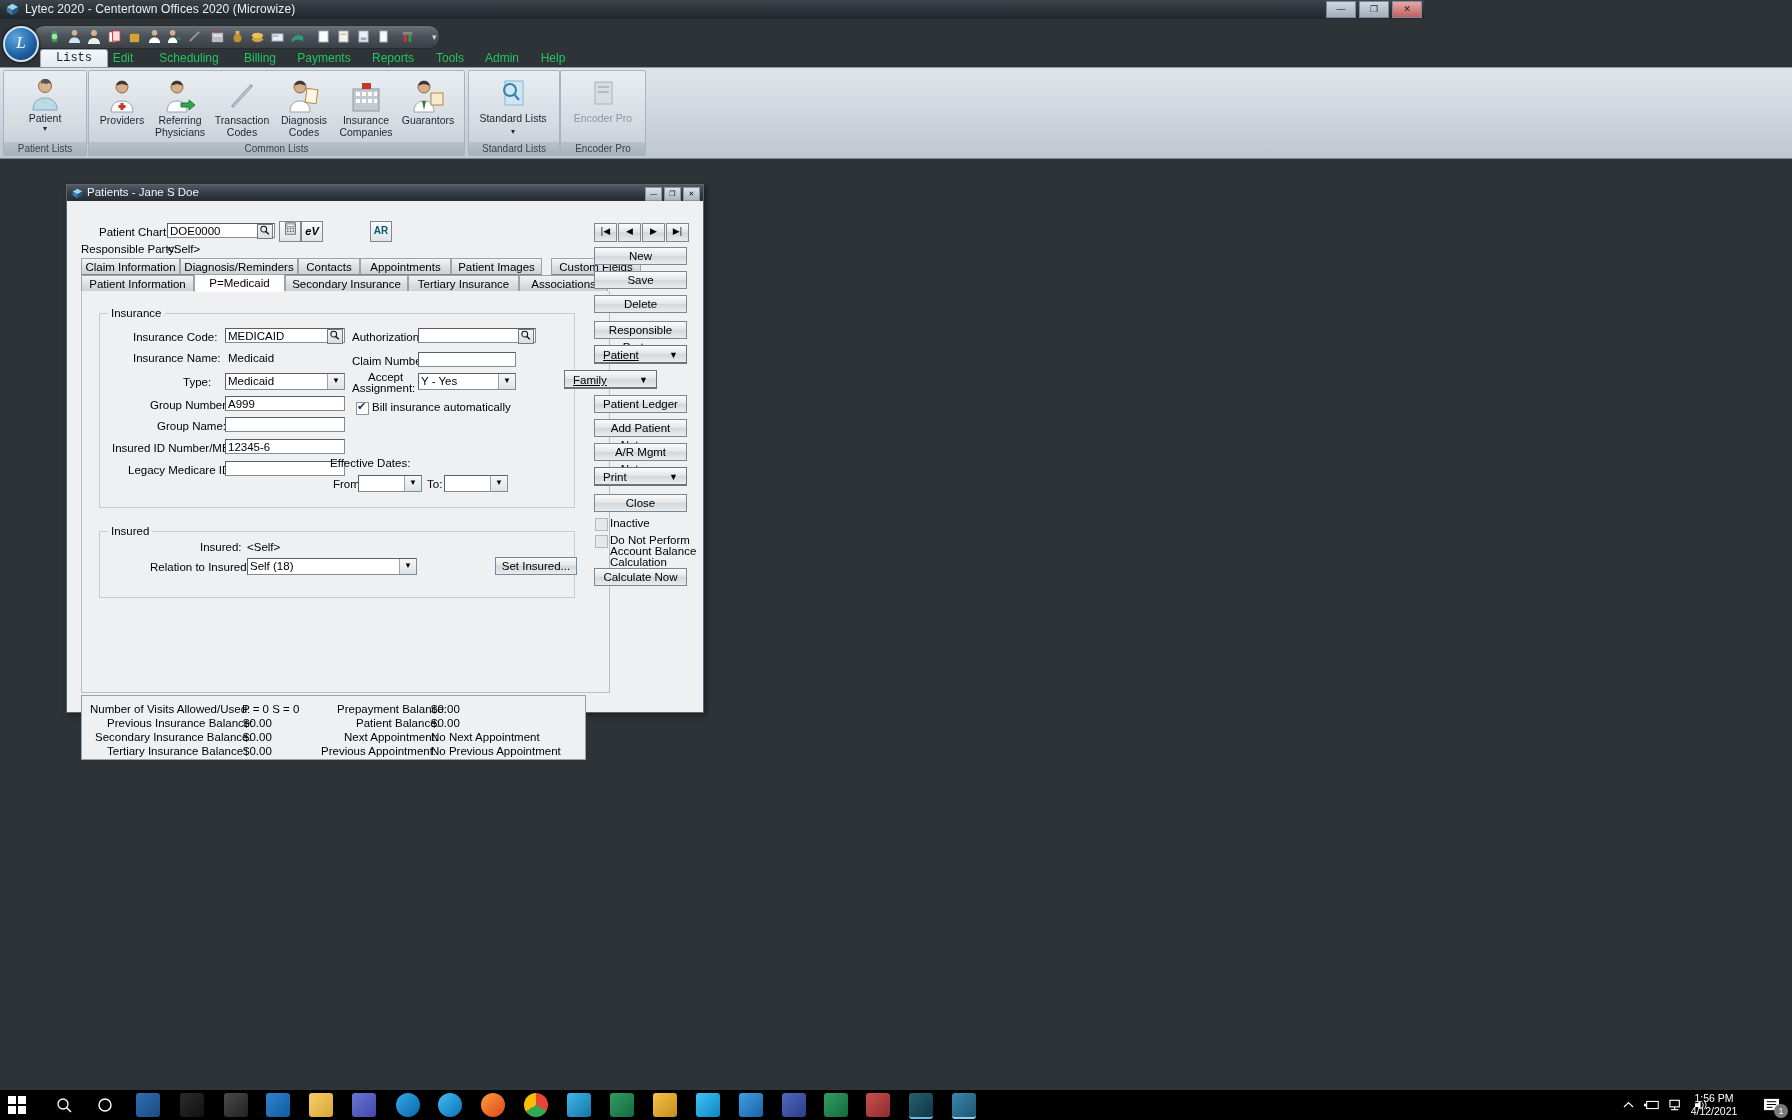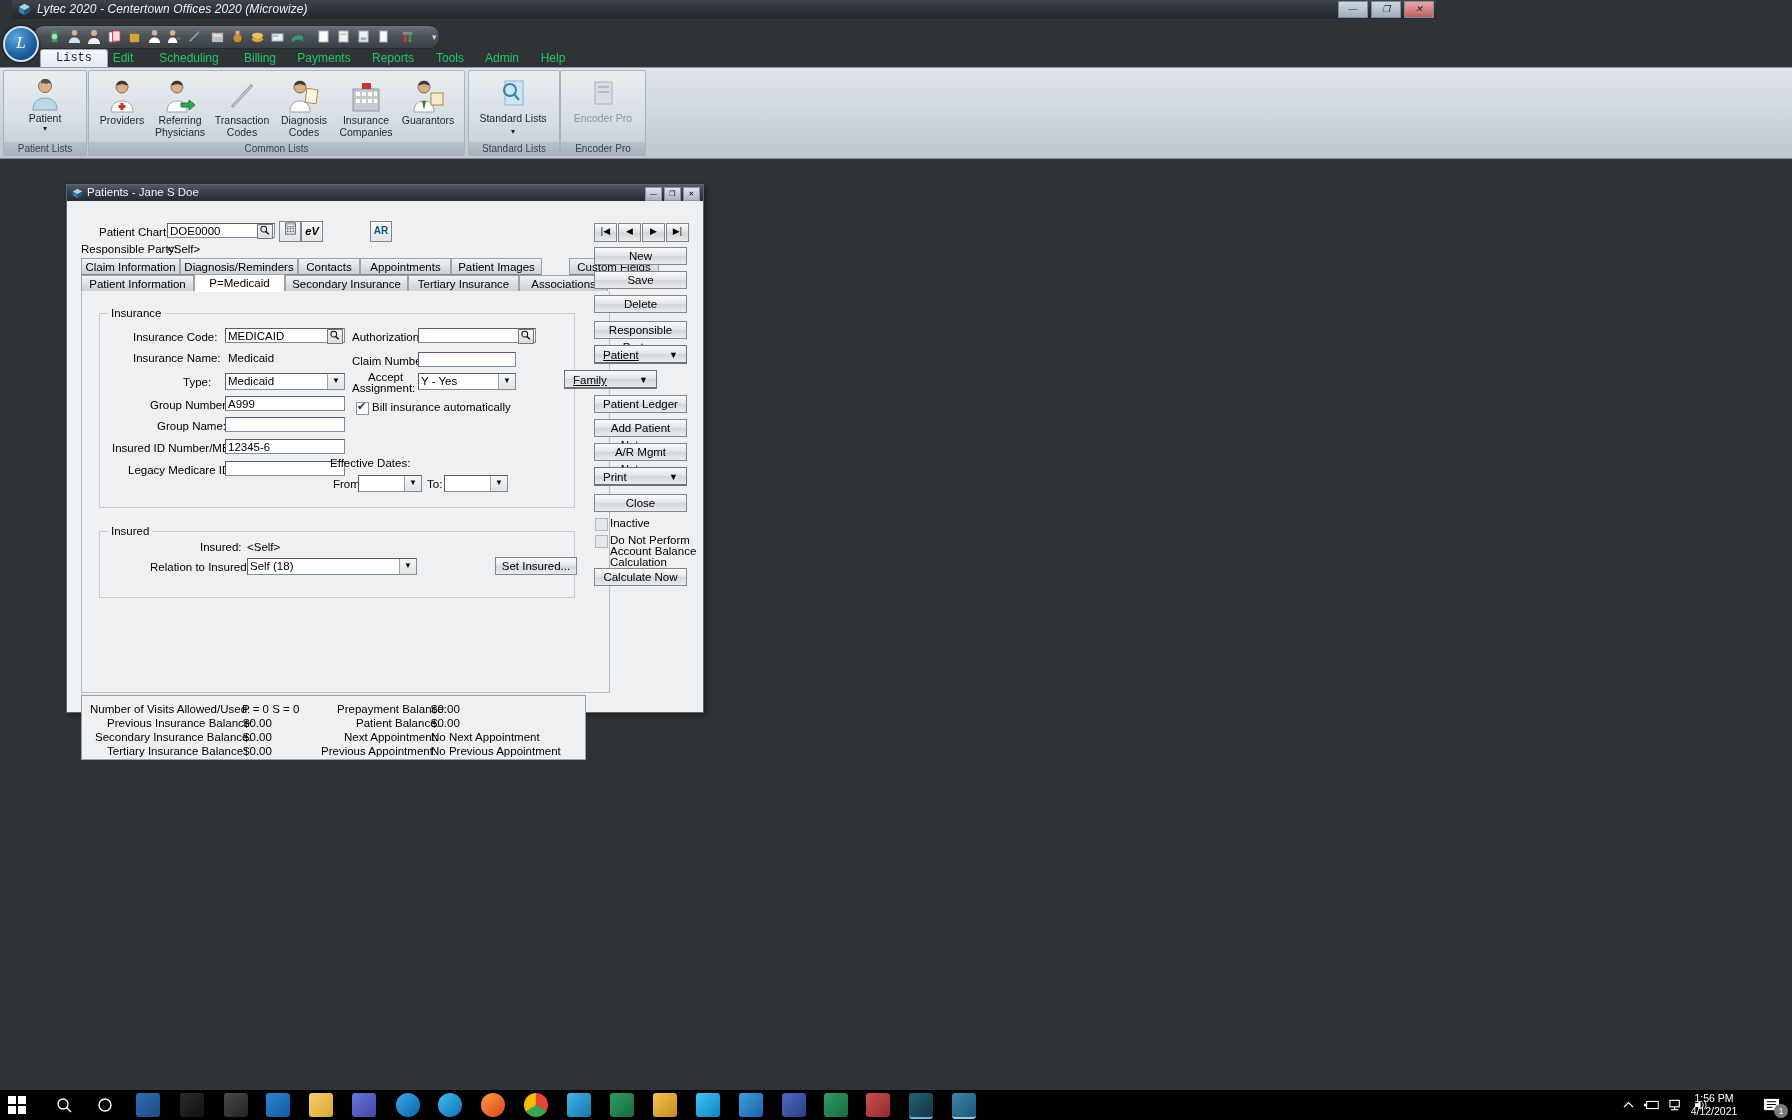--- a/index.html
+++ b/index.html
@@ -15,24 +15,23 @@
   #desktop{
     position:absolute;left:0;top:0;width:1792px;height:1120px;
     background:linear-gradient(170deg,#0f4d78 0%,#0a6ea8 40%,#0b84c4 70%,#0a5f92 100%);
   }
   
   #appwin{
     position:absolute;left:0;top:0;width:1792px;height:1090px;
     background:#2e3338;
   }
   .titlebar{
-    position:absolute;left:12px;top:0;width:1424px;height:19px;
+    position:absolute;left:0;top:0;width:1424px;height:19px;
     background:linear-gradient(180deg,#3d454d 0%,#2b3137 55%,#23282d 100%);
     color:#e7edf2;
-    font-style:italic;
   }
   .titlebar .tbicon{
     position:absolute;left:6px;top:3px;width:13px;height:13px;
   }
   .titlebar .tbtext{
     position:absolute;left:25px;top:2px;font-size:12px;
     color:#eaf0f5;letter-spacing:.1px;
   }
   .wbtns{position:absolute;right:2px;top:1px;display:flex;gap:3px;}
   .wbtn{
@@ -470,21 +469,21 @@
         <div class="icobtn" style="left:256px;top:20px;color:#0a5a72;font-size:10px;margin-left:47px;">AR</div>
 
         <div class="lbl" style="left:14px;top:42px;">Responsible Party:</div>
         <div class="val" style="left:100px;top:42px;">&lt;Self&gt;</div>
 
         <div class="ptab" style="left:14px;top:57px;width:99px;">Claim Information</div>
         <div class="ptab" style="left:113px;top:57px;width:118px;">Diagnosis/Reminders</div>
         <div class="ptab" style="left:231px;top:57px;width:62px;">Contacts</div>
         <div class="ptab" style="left:293px;top:57px;width:91px;">Appointments</div>
         <div class="ptab" style="left:384px;top:57px;width:91px;">Patient Images</div>
-        <div class="ptab" style="left:502px;top:57px;width:90px;text-align:center;">Custom Fields</div>
+        <div class="ptab" style="left:484px;top:57px;width:90px;text-align:center;">Custom Fields</div>
 
         <div class="ptab" style="left:14px;top:74px;width:113px;">Patient Information</div>
         <div class="ptab sel" style="left:127px;top:73px;width:91px;">P=Medicaid</div>
         <div class="ptab" style="left:218px;top:74px;width:123px;">Secondary Insurance</div>
         <div class="ptab" style="left:341px;top:74px;width:111px;">Tertiary Insurance</div>
         <div class="ptab" style="left:452px;top:74px;width:89px;">Associations</div>
 
         <div class="panel" style="left:14px;top:90px;width:527px;height:401px;">
 
           <div class="gbox" style="left:17px;top:22px;width:474px;height:193px;">

